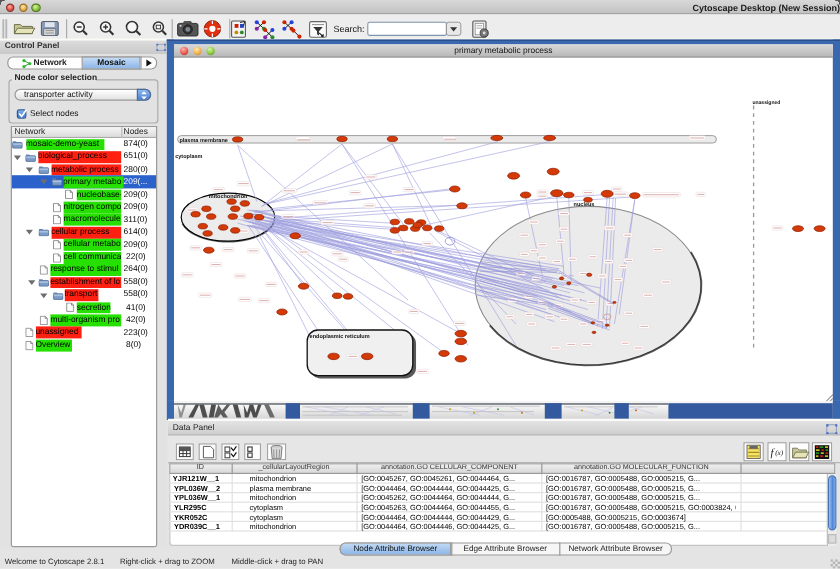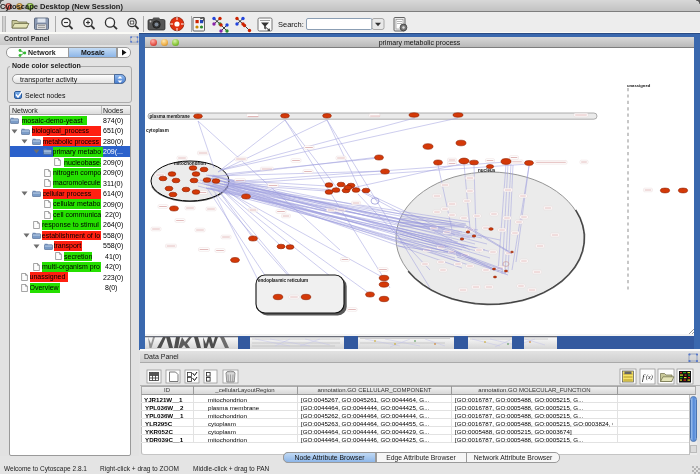--- a/index.html
+++ b/index.html
@@ -5,21 +5,21 @@
 body{font-family:"Liberation Sans",sans-serif;position:relative;background:#e4e4e4}
 .abs{position:absolute}
 .ell{position:absolute;border-radius:50%}
 </style></head>
 <body>
 
 <div class="abs" style="left:0;top:0;width:700px;height:11.5px;background:linear-gradient(#d8d8d8,#c2c2c2);border-bottom:1px solid #7e7e7e;border-radius:4px 4px 0 0"></div>
 <div class="ell" style="left:4.8px;top:2.5px;width:7.4px;height:7.4px;background:radial-gradient(circle at 40% 30%,#ffb3ac,#e8594e 55%,#a3221a);border:0.5px solid #8e2a22"></div>
 <div class="ell" style="left:15.6px;top:2.5px;width:7.4px;height:7.4px;background:radial-gradient(circle at 40% 30%,#ffe9b0,#f0b24e 55%,#b07718);border:0.5px solid #9a6d1e"></div>
 <div class="ell" style="left:26.4px;top:2.5px;width:7.4px;height:7.4px;background:radial-gradient(circle at 40% 30%,#d6f3a8,#8cc93e 55%,#4f8413);border:0.5px solid #55771c"></div>
-<div class="abs" style="left:0;top:1.8px;width:700px;height:10px;font-size:7.5px;font-weight:bold;color:#1a1a1a;text-align:left">Cytoscape Desktop (New Session)</div>
+<div class="abs" style="left:0;top:1.8px;width:700px;height:10px;font-size:7.5px;font-weight:bold;color:#1a1a1a;text-align:right">Cytoscape Desktop (New Session)</div>
 
 <div class="abs" style="left:0;top:12px;width:700px;height:20px;background:#ededed"></div>
 <div class="abs" style="left:0;top:32px;width:700px;height:2px;background:#fafaf6"></div>
 <svg class="abs" style="left:0;top:13.5px" width="700" height="20" viewBox="0 0 700 20">
 
   <rect x="2" y="2" width="1.5" height="16" fill="#b5b5b5"></rect>
     <rect x="4.5" y="2" width="1.5" height="16" fill="#b5b5b5"></rect>
 
   <path d="M12 14 L12 6.5 L17 6.5 L18.5 8 L27 8 L27 14 Z" fill="#c8c89a" stroke="#6b6b46" stroke-width="0.8"></path>
   <path d="M12 14 L14.5 9.5 L29 9.5 L26.5 14 Z" fill="#e4e4b8" stroke="#6b6b46" stroke-width="0.8"></path>

